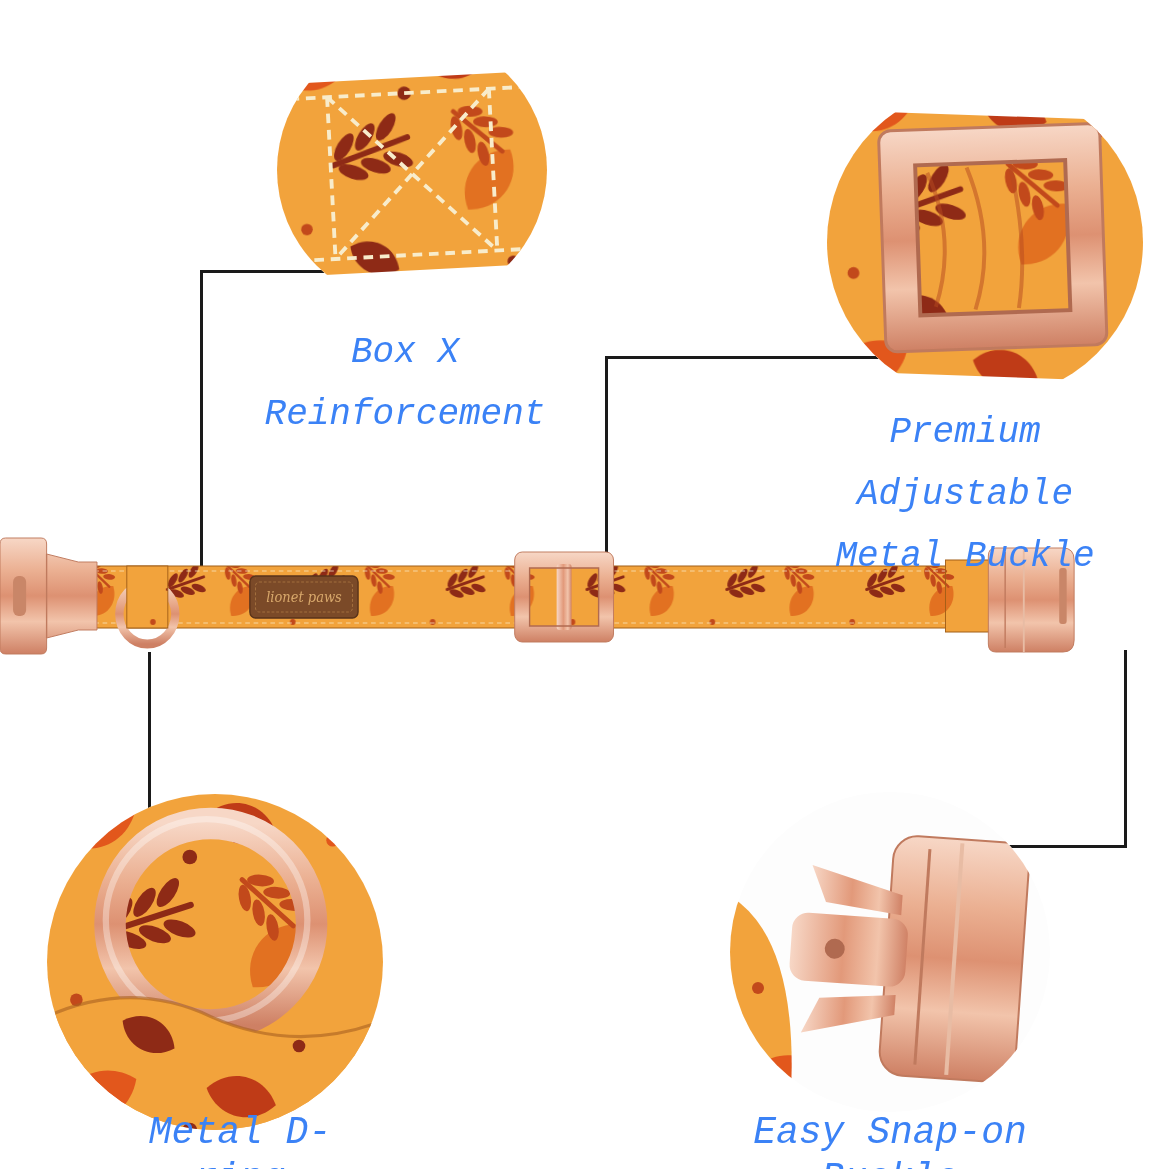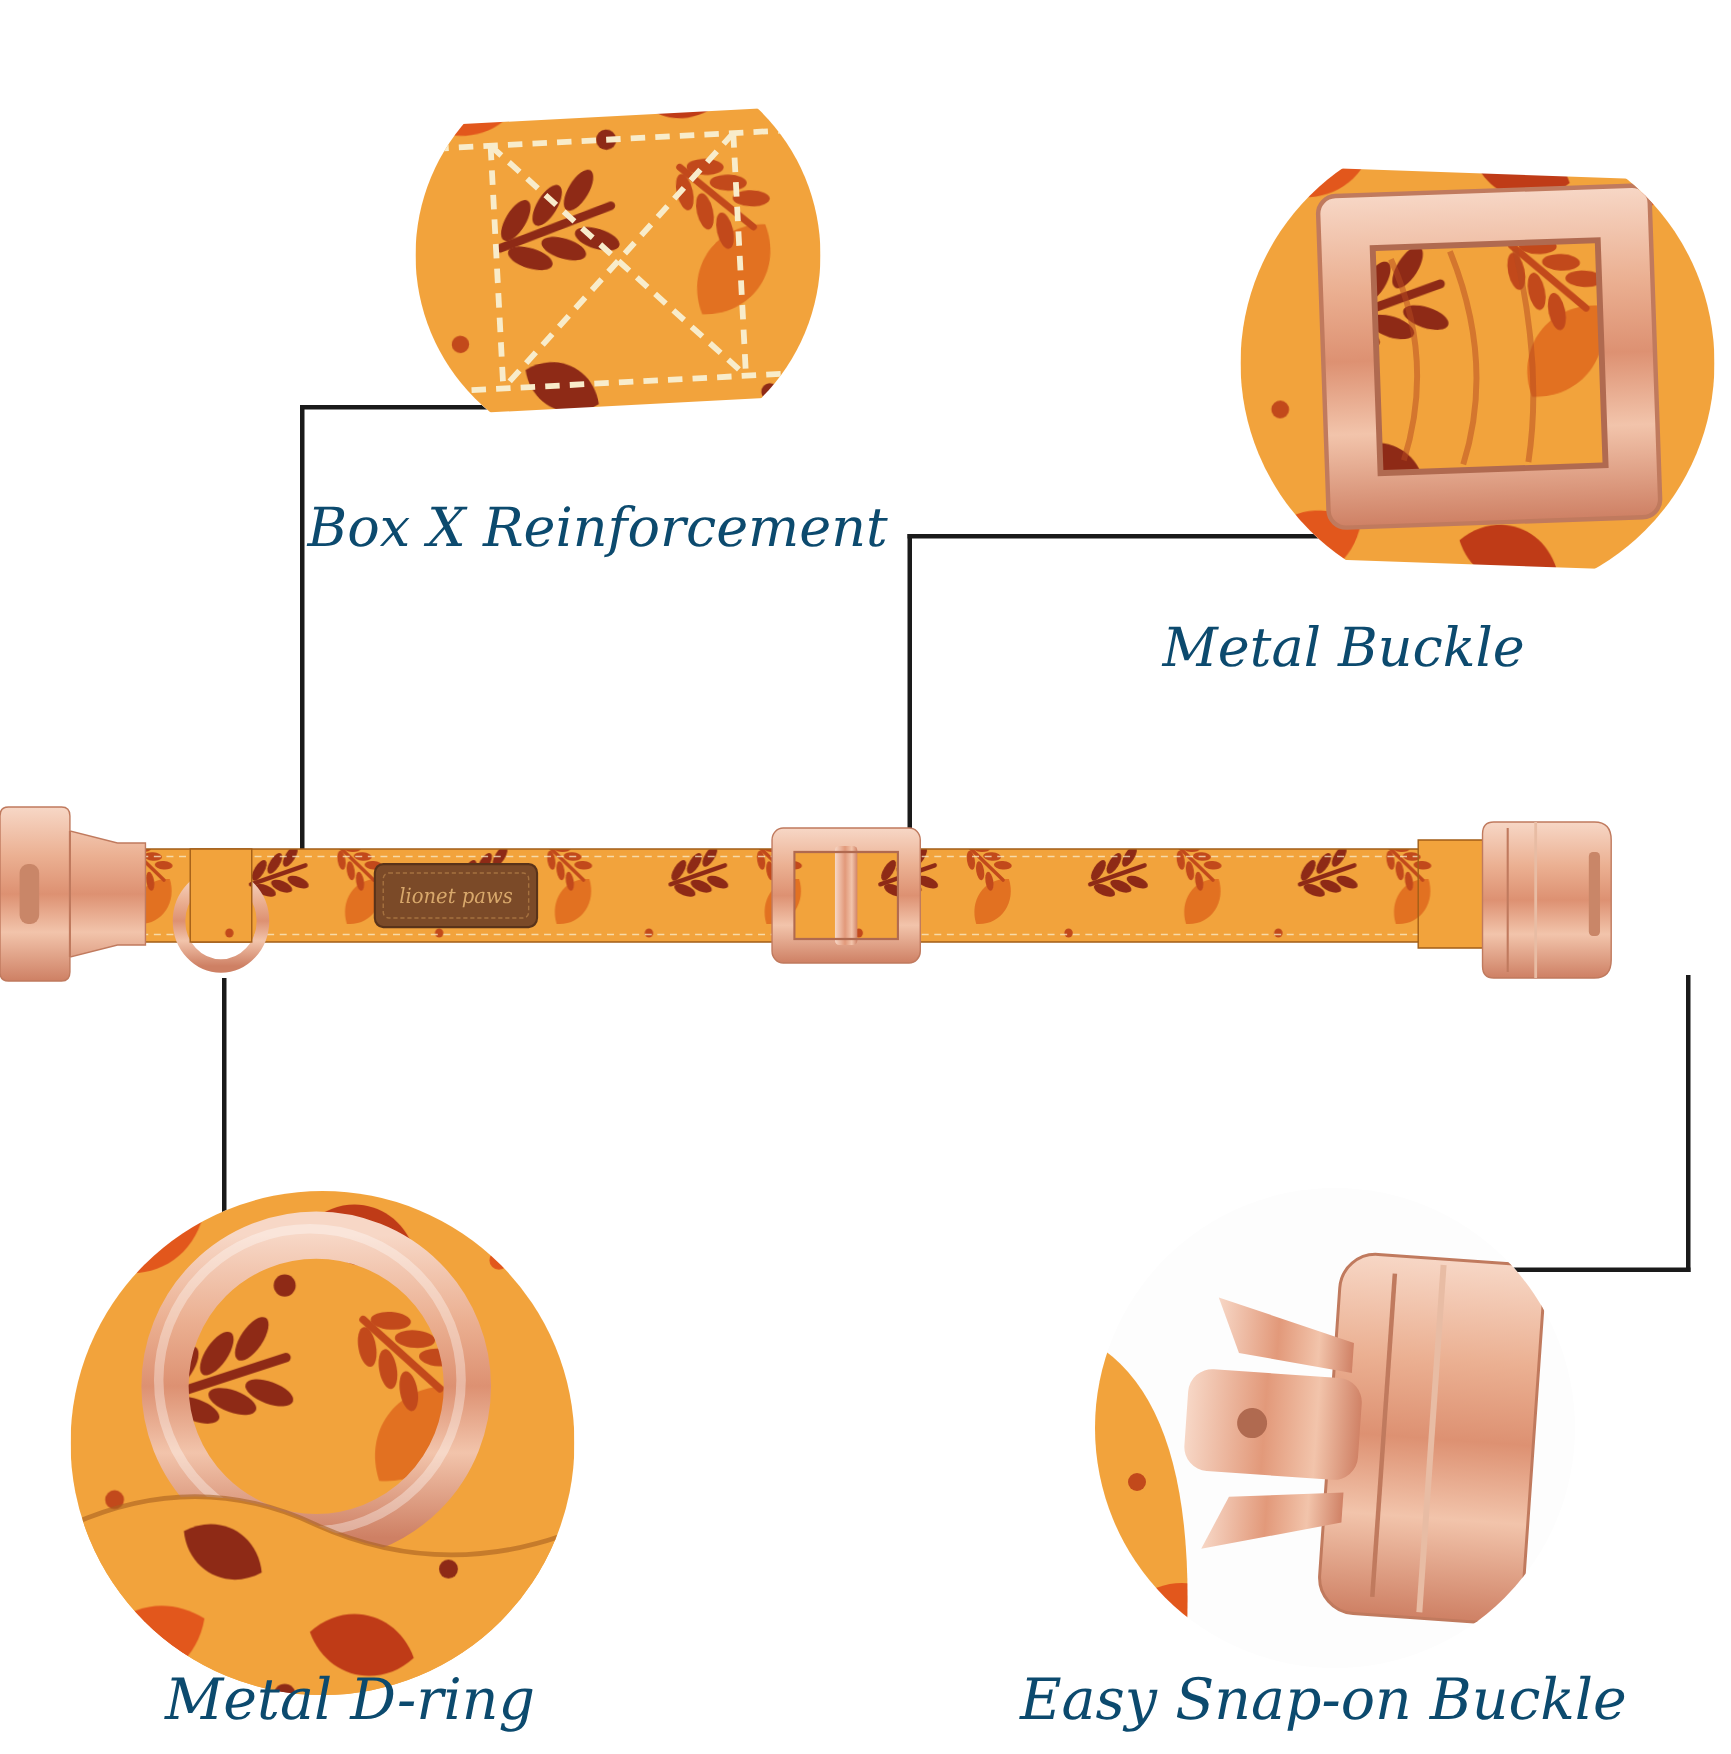--- a/index.html
+++ b/index.html
@@ -17,22 +17,23 @@
     border-radius: 50%;
     overflow: hidden;
     background: #ffffff;
   }
   .callout svg { display: block; width: 100%; height: 100%; }
   .collar-photo { position: absolute; left: 0; top: 524px; width: 1076px; height: 140px; }
   .collar-photo svg { display: block; width: 100%; height: 100%; }
   .caption {
     position: absolute;
     font-style: italic;
-    color: #0c4a6e;
-    text-align: left;
+    color: #3b82f6;
+    text-align: center;
+    font-family: Liberation Mono, monospace;
   }
   .caption.two-line { font-size: 36px; line-height: 62px; }
   .caption.one-line { font-size: 38px; line-height: 46px; }
 </style>
 </head>
 <body>
 
 <div class="stage">
 
   <svg width="0" height="0" style="position:absolute" aria-hidden="true" xmlns:xlink="http://www.w3.org/1999/xlink">
@@ -186,20 +187,21 @@
         <line x1="112" y1="24" x2="112" y2="140" stroke="#E8BCA4" stroke-width="2"></line>
       </g>
     </svg>
   </div>
 
   <div class="caption two-line" style="left:205px; top:322px; width:400px;">
     <div>Box X Reinforcement</div>
   </div>
 
   <div class="caption two-line" style="left:775px; top:402px; width:380px;">
+    <div>Premium Adjustable</div>
     <div>Metal Buckle</div>
   </div>
 
   <div class="caption one-line" style="left:85px; top:1110px; width:260px;margin-left:25px;">
     <div>Metal D-ring</div>
   </div>
 
   <div class="caption one-line" style="left:680px; top:1110px; width:420px;">
     <div>Easy Snap-on Buckle</div>
   </div>

